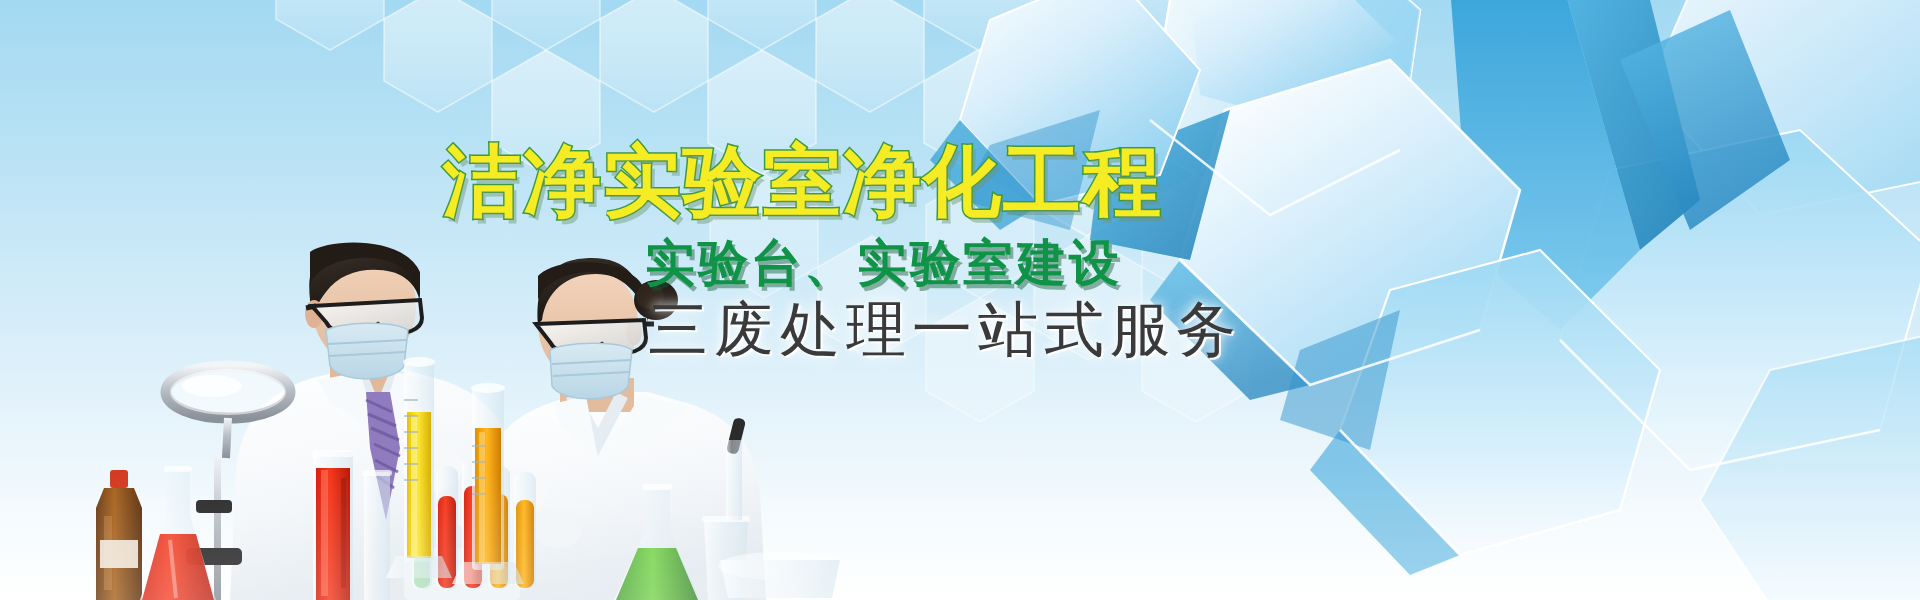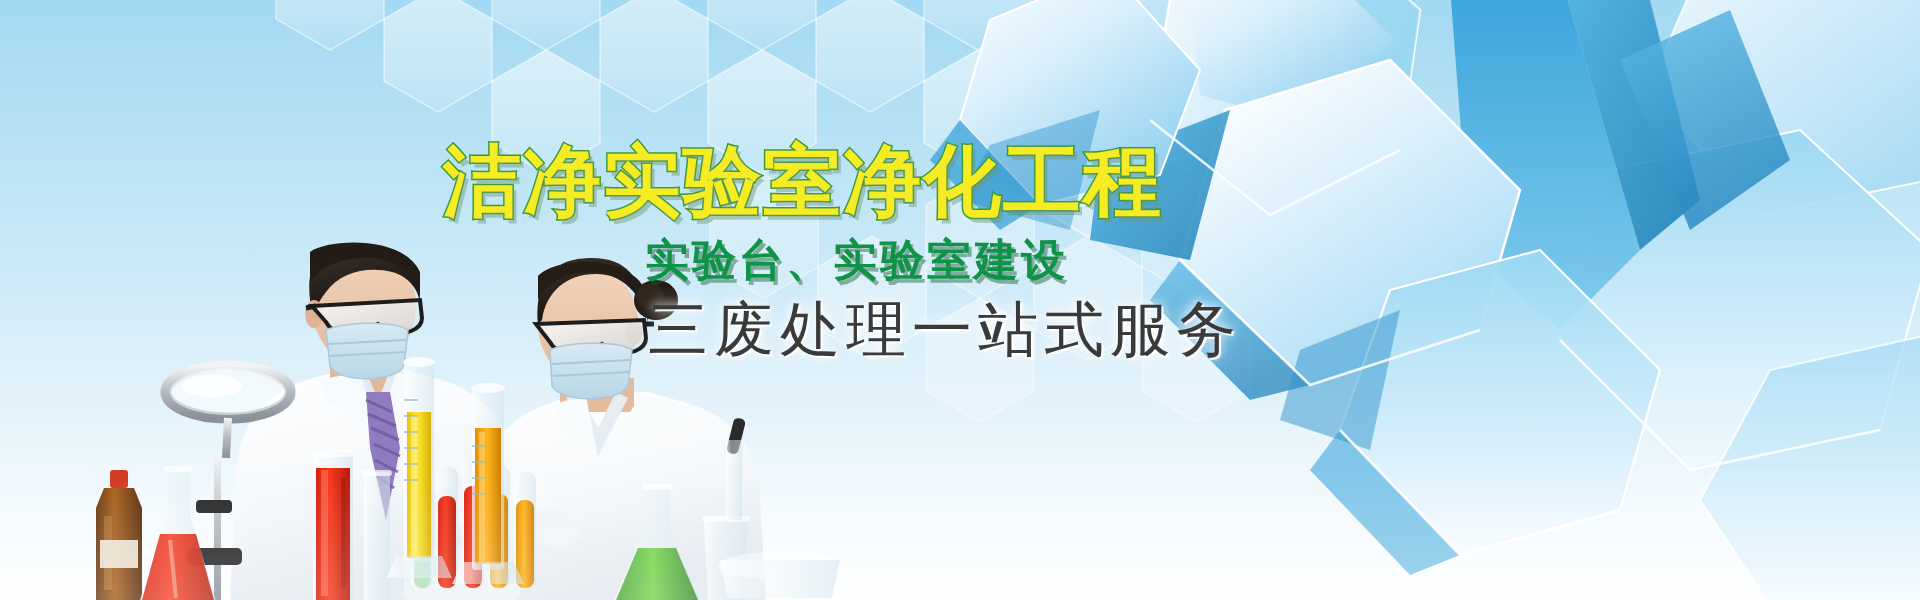--- a/index.html
+++ b/index.html
@@ -21,21 +21,21 @@
     position:absolute;left:443px;top:142px;
     font-size:78px;font-weight:bold;letter-spacing:2px;line-height:1;
     color:#f5ec24;
     -webkit-text-stroke:3px #3c9a3c;
     paint-order:stroke fill;
     text-shadow:4px 5px 0 rgba(110,150,110,.45);
     white-space:nowrap;
   }
   .line2{
     position:absolute;left:645px;top:238px;
-    font-size:44px;font-weight:bold;letter-spacing:3px;line-height:1;
+    font-size:50px;font-weight:bold;letter-spacing:3px;line-height:1;
     color:#0f9347;
     text-shadow:3px 4px 0 rgba(20,90,50,.45);
     white-space:nowrap;
   }
   .line3{
     position:absolute;left:648px;top:300px;
     font-size:60px;font-weight:normal;letter-spacing:6px;line-height:1;
     color:#3a3a3a;
     text-shadow:0 0 10px rgba(255,255,255,.95),0 0 18px rgba(255,255,255,.8),2px 2px 0 rgba(255,255,255,.9);
     white-space:nowrap;

